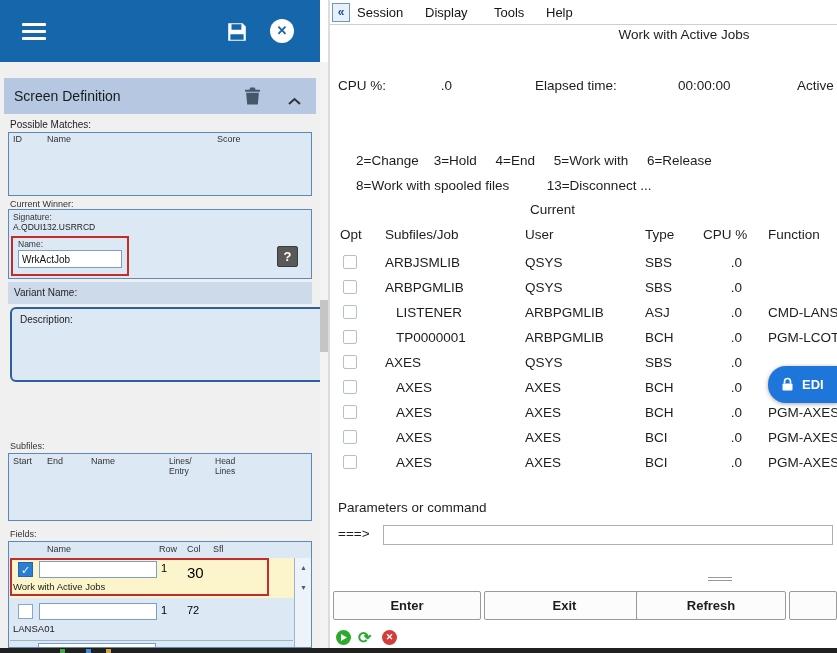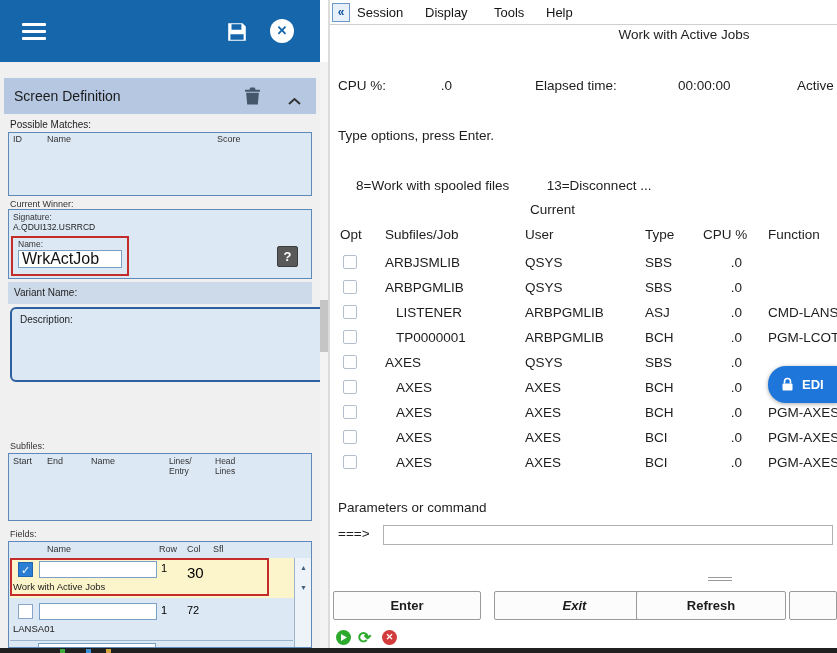--- a/index.html
+++ b/index.html
@@ -17,21 +17,21 @@
             font-weight:bold;font-size:13px;line-height:24px;text-align:center;cursor:pointer;}
   .sec-hd{width:312px;height:36px;background:#b5c7e1;}
   .sec-hd .ttl{position:absolute;left:10px;top:0;line-height:36px;font-size:14px;color:#1b1b1b;}
   .chev{position:absolute;width:13px;height:9px;}
   .smalllbl{font-size:10px;color:#1c1c1c;}
   .tinylbl{font-size:9px;color:#333;}
   .blue-box{background:#dce8f4;border:1px solid #5d88b8;}
   .tbl-hdr{position:absolute;font-size:9px;color:#333;}
   .yellow-row{background:#fcf3c8;}
   .redrect{border:2px solid #c42b2b;}
-  .mini-input{background:#fff;border:1px solid #7aa0c8;font-size:16px;color:#111;padding:0 3px;font-family:"Liberation Sans",sans-serif;}
+  .mini-input{background:#fff;border:1px solid #7aa0c8;font-size:10px;color:#111;padding:0 3px;font-family:"Liberation Sans",sans-serif;}
   .fcb{width:15px;height:15px;border:1px solid #8aa5c5;background:#fff;text-align:center;line-height:14px;font-size:11px;color:#fff;}
   .fcb.checked{background:#2c7dd4;border-color:#2265b0;}
   .scrollcol{background:#eef3fa;border-left:1px solid #9db4cd;}
   .scrollbtn{display:block;width:100%;height:20px;text-align:center;font-size:7px;color:#44607e;line-height:20px;cursor:pointer;}
   .lp-scroll{left:320px;top:62px;width:8px;height:586px;background:#f3f3f3;}
   .lp-thumb{left:320px;top:300px;width:8px;height:52px;background:#c5c5c5;}
   .divider{left:328px;top:0;width:2px;height:648px;background:#dcdcdc;}
 
   
   .rp{left:330px;top:0;width:507px;height:648px;background:#fff;overflow:hidden;}
@@ -188,21 +188,21 @@
     </div>
 
     <div class="abs tline" style="left:274px;top:27px;width:160px;text-align:center;">Work with Active Jobs</div>
 
     <span class="abs tline" style="left:8px;top:78px;">CPU %:</span>
     <span class="abs tline" style="left:60px;top:78px;width:62px;text-align:right;">.0</span>
     <span class="abs tline" style="left:205px;top:78px;">Elapsed time:</span>
     <span class="abs tline" style="left:348px;top:78px;">00:00:00</span>
     <span class="abs tline" style="left:467px;top:78px;">Active</span>
 
-    <span class="abs tline" style="left:8px;top:128px;">Type options, press Enter.</span>
+    <span class="abs tline" style="left:26px;top:153px;">2=Change    3=Hold     4=End     5=Work with     6=Release</span>
     <span class="abs tline" style="left:26px;top:178px;">8=Work with spooled files          13=Disconnect ...</span>
 
     <span class="abs tline" style="left:200px;top:202px;">Current</span>
 
     <span class="abs tline" style="left:10px;top:227px;">Opt</span>
     <span class="abs tline" style="left:55px;top:227px;">Subfiles/Job</span>
     <span class="abs tline" style="left:195px;top:227px;">User</span>
     <span class="abs tline" style="left:315px;top:227px;">Type</span>
     <span class="abs tline" style="left:373px;top:227px;">CPU %</span>
     <span class="abs tline" style="left:438px;top:227px;">Function</span>
@@ -293,21 +293,21 @@
     <span class="abs tline" style="left:8px;top:500px;">Parameters or command</span>
     <span class="abs tline" style="left:8px;top:526px;">===&gt;</span>
     <input class="cmd-input abs" value="" style="">
 
     <div class="grip abs">
         <i></i>
         <i></i>
       </div>
 
     <button class="fkey abs" style="left:3px;width:148px;">Enter</button>
-    <button class="fkey abs" style="left:164px;width:161px;font-style:italic;">Exit</button>
+    <button class="fkey abs" style="left:154px;width:161px;">Exit</button>
     <button class="fkey abs" style="left:306px;width:150px;">Refresh</button>
     <button class="fkey abs" style="left:459px;width:48px;"></button>
 
     <div class="statdot stat-green abs" style="left:6px;top:630px;">
       <svg width="9" height="9" viewBox="0 0 9 9" style="margin-top:3px;">
           <polygon points="2,1 8,4.5 2,8" fill="#fff"></polygon>
         </svg>
     </div>
     <span class="refresh-glyph abs" style="left:28px;top:630px;">⟳</span>
     <div class="statdot stat-red abs" style="left:52px;top:630px;">✕</div>

